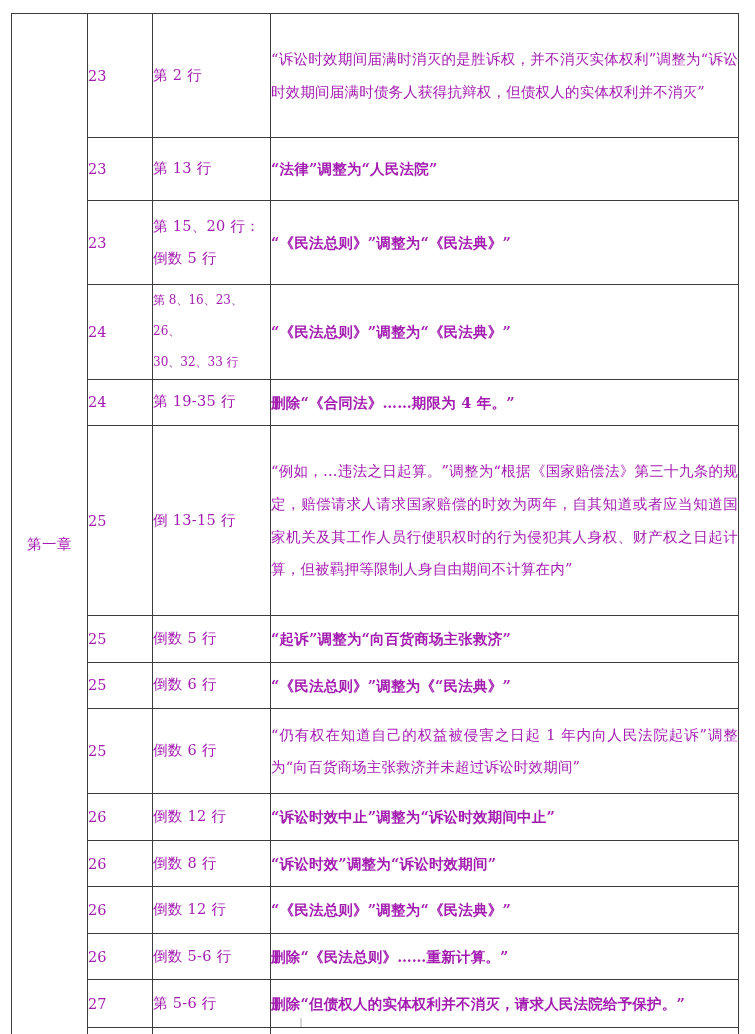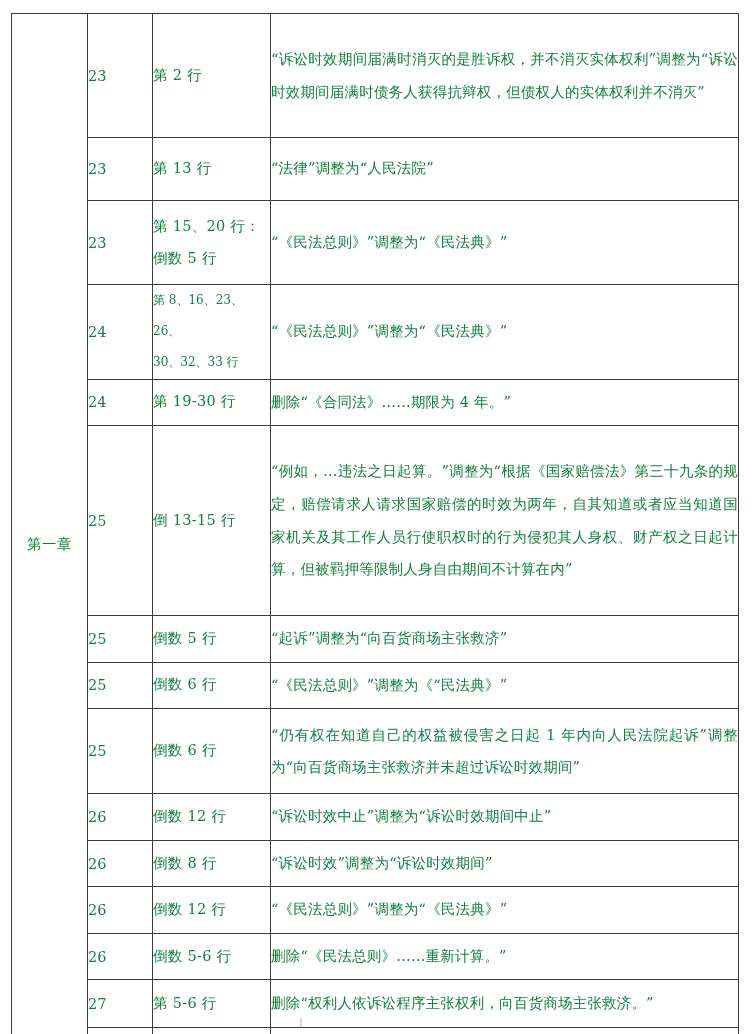--- a/index.html
+++ b/index.html
@@ -31,21 +31,21 @@
     width: 727px;
     border-collapse: collapse;
     table-layout: fixed;
     background: #fff;
   }
 
   table.amend-table td {
     border: 1px solid #3c3c3c;
     vertical-align: middle;
     padding: 0;
-    color: #15803d;
+    color: #a21caf;
   }
 
   
   .col-chapter { width: 76px; }
   .col-page    { width: 65px; }
   .col-line    { width: 118px; }
   .col-content { width: 468px; }
 
   .cell-chapter {
     text-align: center;
@@ -78,20 +78,21 @@
     line-height: 2.25;
     padding: 7px 10px 7px 12px;
     letter-spacing: 0.2px;
     text-align: justify;
     text-justify: inter-ideograph;
   }
   .cell-content.single {
     line-height: 1.9;
     padding-top: 9px;
     padding-bottom: 9px;
+    font-weight: bold;
   }
 
   .cell-line .ln { display: block; }
 
   
   .scan-artifact {
     position: absolute;
     left: 300px;
     top: 1018px;
     width: 2px;
@@ -139,21 +140,21 @@
           <td class="cell-page">24</td>
           <td class="cell-line small">
             <span class="ln">第 8、16、23、26、</span>
             <span class="ln">30、32、33 行</span>
           </td>
           <td class="cell-content single">“《民法总则》”调整为“《民法典》”</td>
         </tr>
         <tr style="height: 38px;">
           <td class="cell-page">24</td>
           <td class="cell-line">
-            <span class="ln">第 19-30 行</span>
+            <span class="ln">第 19-35 行</span>
           </td>
           <td class="cell-content single">删除“《合同法》……期限为 4 年。”</td>
         </tr>
         <tr style="height: 190px;">
           <td class="cell-page">25</td>
           <td class="cell-line">
             <span class="ln">倒 13-15 行</span>
           </td>
           <td class="cell-content">“例如，…违法之日起算。”调整为“根据《国家赔偿法》第三十九条的规定，赔偿请求人请求国家赔偿的时效为两年，自其知道或者应当知道国家机关及其工作人员行使职权时的行为侵犯其人身权、财产权之日起计算，但被羁押等限制人身自由期间不计算在内”</td>
         </tr>
@@ -204,21 +205,21 @@
           <td class="cell-line">
             <span class="ln">倒数 5-6 行</span>
           </td>
           <td class="cell-content single">删除“《民法总则》……重新计算。”</td>
         </tr>
         <tr style="height: 48px;">
           <td class="cell-page">27</td>
           <td class="cell-line">
             <span class="ln">第 5-6 行</span>
           </td>
-          <td class="cell-content single">删除“权利人依诉讼程序主张权利，向百货商场主张救济。”</td>
+          <td class="cell-content single">删除“但债权人的实体权利并不消灭，请求人民法院给予保护。”</td>
         </tr>
         <tr style="height: 48px;">
           <td class="cell-page">27</td>
           <td class="cell-line"></td>
           <td class="cell-content single">“《民法总则》”调整为“《民法典》”</td>
         </tr>
       </tbody>
   </table>
 
   <div class="scan-artifact"></div>

